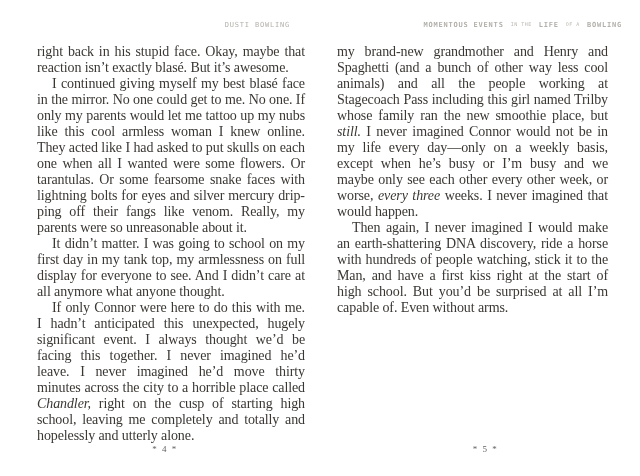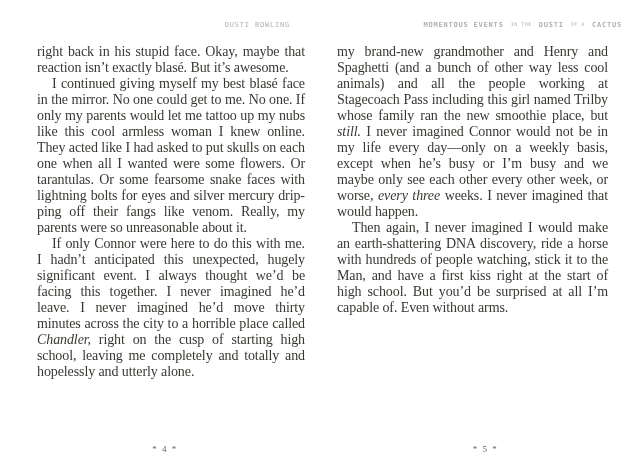--- a/index.html
+++ b/index.html
@@ -37,25 +37,26 @@
   #left-folio  { left:37px;  width:268px; transform:translateX(-6px); }
   #right-folio { left:337px; width:271px; transform:translateX(13px); }
 </style>
 </head>
 <body>
 
 <div class="spread">
 
   <div class="running-head" id="left-head">DUSTI BOWLING</div>
 
-  <div class="running-head" id="right-head"><span class="head-lg">MOMENTOUS EVENTS</span> <span class="head-sm">IN THE</span> <span class="head-lg">DUSTI</span> <span class="head-sm">OF A</span> <span class="head-lg">CACTUS</span></div>
+  <div class="running-head" id="right-head"><span class="head-lg">MOMENTOUS EVENTS</span> <span class="head-sm">IN THE</span> <span class="head-lg">LIFE</span> <span class="head-sm">OF A</span> <span class="head-lg">BOWLING</span></div>
 
   <div class="page-body" id="left-body">
       <p class="para"><span>right back in his stupid face. Okay, maybe that reaction isn’t exactly blasé. But it’s awesome.</span></p>
       <p class="para indent"><span>I continued giving myself my best blasé face in the mirror. No one could get to me. No one. If only my par­ents would let me tattoo up my nubs like this cool arm­less woman I knew online. They acted like I had asked to put skulls on each one when all I wanted were some flowers. Or tarantulas. Or some fearsome snake faces with lightning bolts for eyes and silver mercury drip­ping off their fangs like venom. Really, my parents were so unreasonable about it.</span></p>
+      <p class="para indent"><span>It didn’t matter. I was going to school on my first day in my tank top, my armlessness on full display for everyone to see. And I didn’t care at all anymore what anyone thought.</span></p>
       <p class="para indent"><span>If only Connor were here to do this with me. I hadn’t anticipated this unexpected, hugely significant event. I always thought we’d be facing this together. I never imagined he’d leave. I never imagined he’d move thirty minutes across the city to a horrible place called </span><span class="it">Chan­dler,</span><span> right on the cusp of starting high school, leaving me completely and totally and hopelessly and utterly alone.</span></p>
     </div>
 
   <div class="page-body" id="right-body">
       <p class="para"><span>my brand-new grandmother and Henry and Spaghetti (and a bunch of other way less cool animals) and all the people working at Stagecoach Pass including this girl named Trilby whose family ran the new smoothie place, but </span><span class="it">still.</span><span> I never imagined Connor would not be in my life every day—only on a weekly basis, except when he’s busy or I’m busy and we maybe only see each other every other week, or worse, </span><span class="it">every three</span><span> weeks. I never imagined that would happen.</span></p>
       <p class="para indent"><span>Then again, I never imagined I would make an earth-shattering DNA discovery, ride a horse with hun­dreds of people watching, stick it to the Man, and have a first kiss right at the start of high school. But you’d be surprised at all I’m capable of. Even without arms.</span></p>
     </div>
 
   <div class="folio" id="left-folio">* 4 *</div>
 

